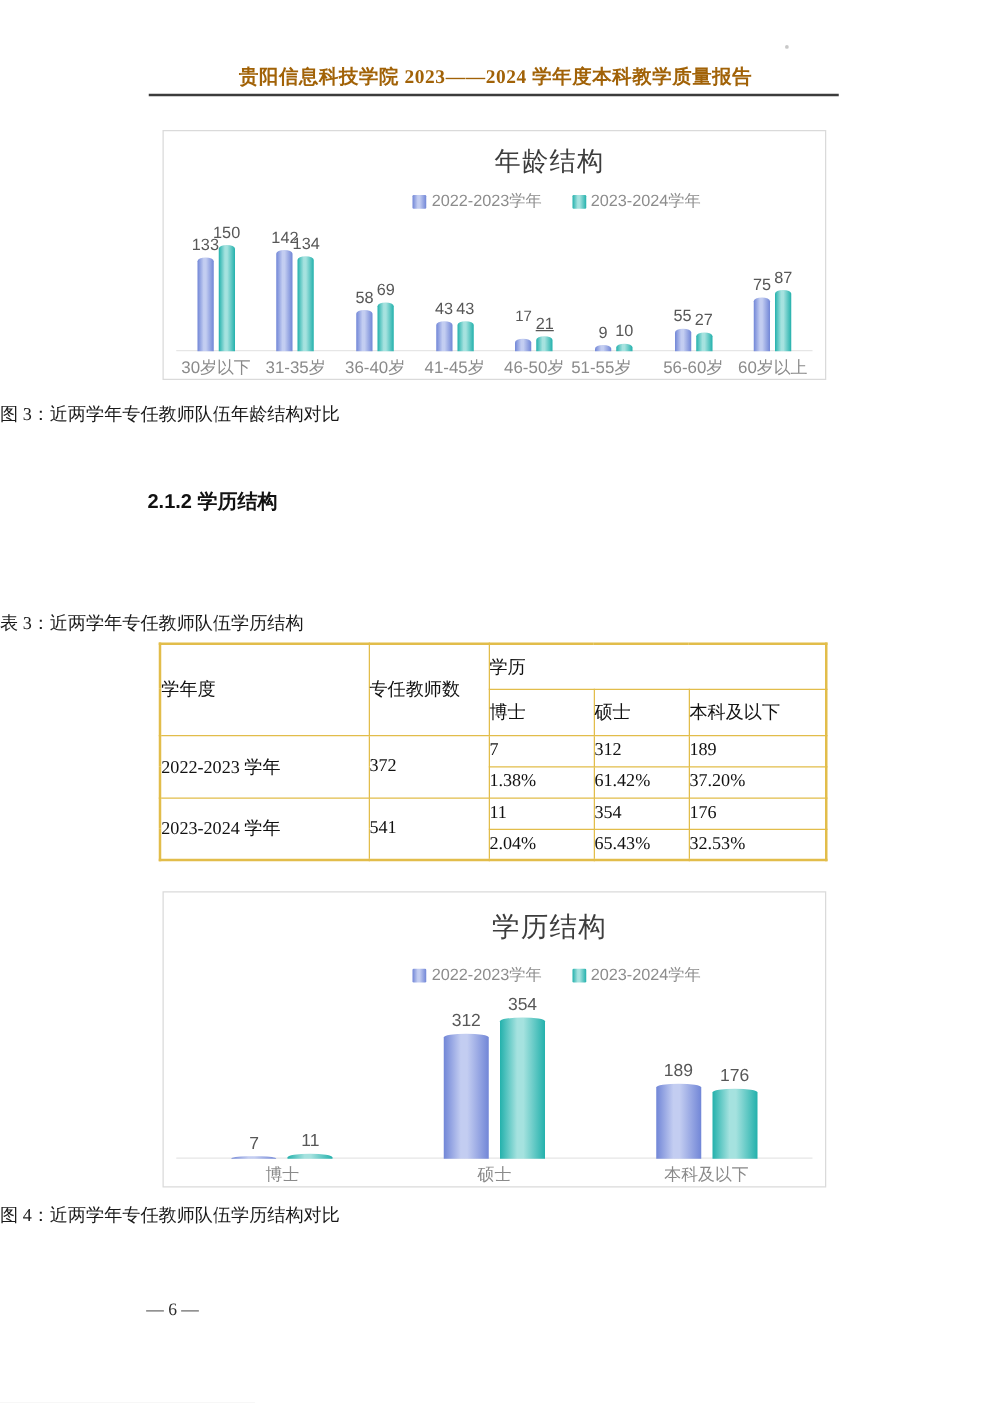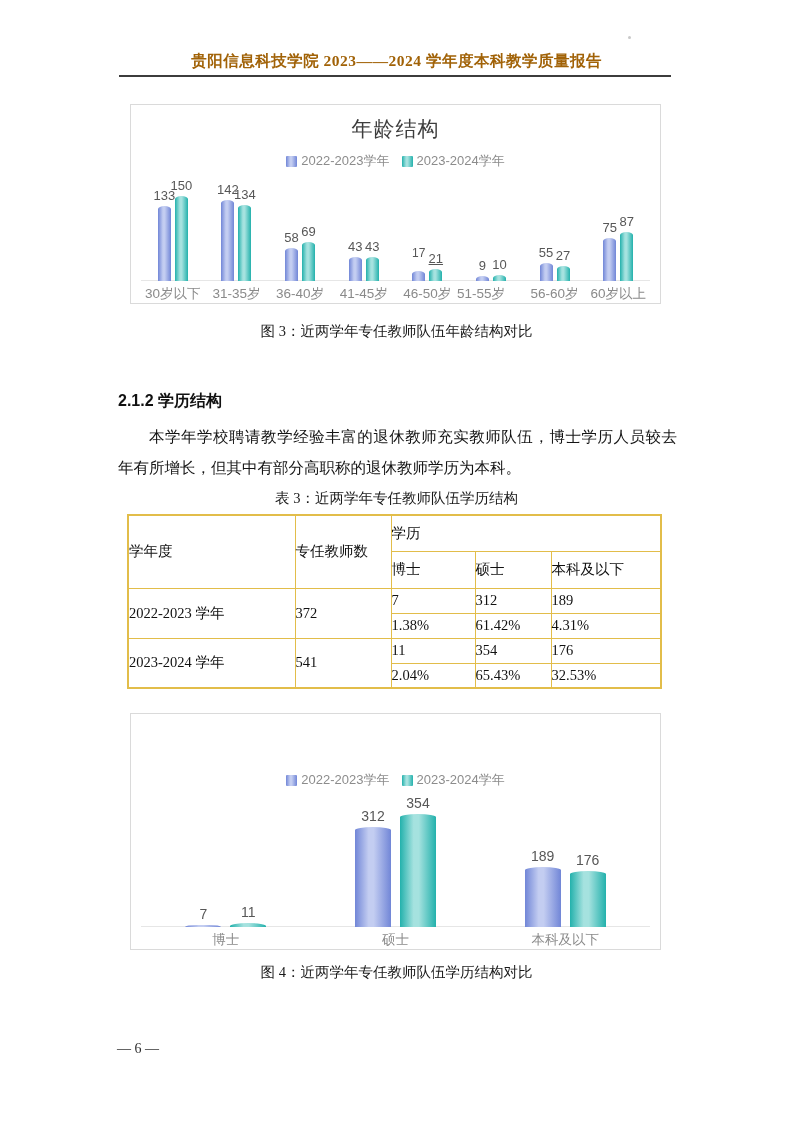--- a/index.html
+++ b/index.html
@@ -6,41 +6,41 @@
   .page{position:relative;width:793px;height:1122px;margin:0 auto;background:#ffffff;overflow:hidden;}
 
   
   .header{position:absolute;top:51px;left:0;width:100%;text-align:center;
     font-family:"Liberation Serif","DejaVu Serif",serif;font-weight:bold;font-size:15.5px;color:#a16207;letter-spacing:.5px;}
   .header-rule{position:absolute;left:119px;width:552px;top:75px;height:0;border-top:2px solid #3c3c3c;}
   .dot{position:absolute;left:628px;top:36px;width:3px;height:3px;border-radius:50%;background:#9a9a9a;opacity:.55;}
 
   
   .chart-panel{position:absolute;left:130px;width:531px;border:1px solid #dadada;background:#fff;box-sizing:border-box;
-    font-family:"Liberation Sans","DejaVu Sans",sans-serif;}
+    font-family:"Liberation Sans","DejaVu Sans",sans-serif;padding-left:44px;}
   .chart1{top:104px;height:200px;}
   .chart2{top:713px;height:237px;}
   .chart-title{position:absolute;top:10px;width:100%;text-align:center;color:#3d3d3d;letter-spacing:1px;}
   .chart1 .chart-title{font-size:21px;}
   .chart2 .chart-title{font-size:22px;top:13px;}
   .legend{position:absolute;width:100%;display:flex;justify-content:center;gap:12px;color:#8c8c8c;font-size:13px;}
   .chart1 .legend{top:47px;}
   .chart2 .legend{top:57px;}
-  .lg-item{display:flex;align-items:center;gap:4px;}
+  .lg-item{display:flex;align-items:center;gap:4px;margin-left:12px;}
   .lg-swatch{width:11px;height:11px;display:inline-block;border-radius:1px;}
   .plot{position:absolute;left:10px;right:10px;}
   .chart1 .plot{top:70px;height:128px;}
   .chart2 .plot{top:84px;height:151px;}
   .baseline{position:absolute;left:0;right:0;bottom:22px;height:1px;background:#e6e6e6;}
   .bar{position:absolute;}
   .bar-value{position:absolute;transform:translateX(-50%);color:#575757;white-space:nowrap;}
   .cat-label{position:absolute;bottom:0;transform:translateX(-50%);color:#8a8a8a;font-size:13.5px;white-space:nowrap;}
 
   
-  .caption{position:absolute;width:100%;text-align:center;
+  .caption{position:absolute;width:100%;text-align:left;
     font-family:"Liberation Serif","DejaVu Serif",serif;font-size:14.5px;color:#1a1a1a;}
   .fig3{top:322px;}
   .tab3{top:489px;}
   .fig4{top:963px;}
 
   
   .sec-heading{position:absolute;left:118px;top:391px;
     font-family:"Liberation Sans","DejaVu Sans",sans-serif;font-weight:bold;font-size:16px;color:#111;}
   .para{position:absolute;left:118px;top:421px;width:559px;
     font-family:"Liberation Serif","DejaVu Serif",serif;font-size:15.5px;color:#141414;line-height:31px;}
@@ -121,24 +121,20 @@
         <div class="bar" style="left: 462.188px; width: 13px; height: 43px; bottom: 22px; background: linear-gradient(90deg, rgb(113, 134, 215) 0%, rgb(195, 205, 241) 38%, rgb(195, 205, 241) 52%, rgb(113, 134, 215) 100%); border-radius: 6.5px 6.5px 0px 0px / 3px 3px 0px 0px;"></div>
         <div class="bar-value" style="left: 468.688px; bottom: 68px; font-size: 13px;">75</div>
         <div class="bar" style="left: 479.188px; width: 13px; height: 49px; bottom: 22px; background: linear-gradient(90deg, rgb(35, 177, 172) 0%, rgb(165, 226, 223) 38%, rgb(165, 226, 223) 52%, rgb(35, 177, 172) 100%); border-radius: 6.5px 6.5px 0px 0px / 3px 3px 0px 0px;"></div>
         <div class="bar-value" style="left: 485.688px; bottom: 74px; font-size: 13px;">87</div>
       </div>
   </section>
 
   <div class="caption fig3">图 3：近两学年专任教师队伍年龄结构对比</div>
 
   <div class="sec-heading">2.1.2 学历结构</div>
-  <div class="para">
-    <div class="l1">本学年学校聘请教学经验丰富的退休教师充实教师队伍，博士学历人员较去</div>
-    <div class="l2">年有所增长，但其中有部分高职称的退休教师学历为本科。</div>
-  </div>
 
   <div class="caption tab3">表 3：近两学年专任教师队伍学历结构</div>
 
   <table class="table3">
     <colgroup>
       <col style="width:167px">
         <col style="width:96px">
         <col style="width:84px">
         <col style="width:76px">
         <col style="width:110px">
@@ -157,38 +153,39 @@
       <tr class="hd">
         <td rowspan="2">2022-2023 学年</td>
         <td rowspan="2">372</td>
         <td>7</td>
         <td>312</td>
         <td>189</td>
       </tr>
       <tr class="hd">
         <td>1.38%</td>
         <td>61.42%</td>
-        <td>4.31%</td>
+        <td>37.20%</td>
       </tr>
       <tr class="hd">
         <td rowspan="2">2023-2024 学年</td>
         <td rowspan="2">541</td>
         <td>11</td>
         <td>354</td>
         <td>176</td>
       </tr>
       <tr class="hd">
         <td>2.04%</td>
         <td>65.43%</td>
         <td>32.53%</td>
       </tr>
     </tbody>
   </table>
 
   <section class="chart-panel chart2">
+    <div class="chart-title">学历结构</div>
     <div class="legend">
         <span class="lg-item">
           <span class="lg-swatch" style="background: linear-gradient(90deg, rgb(113, 134, 215) 0%, rgb(195, 205, 241) 38%, rgb(195, 205, 241) 52%, rgb(113, 134, 215) 100%);"></span>
           <span>2022-2023学年</span>
         </span>
         <span class="lg-item">
           <span class="lg-swatch" style="background: linear-gradient(90deg, rgb(35, 177, 172) 0%, rgb(165, 226, 223) 38%, rgb(165, 226, 223) 52%, rgb(35, 177, 172) 100%);"></span>
           <span>2023-2024学年</span>
         </span>
       </div>

